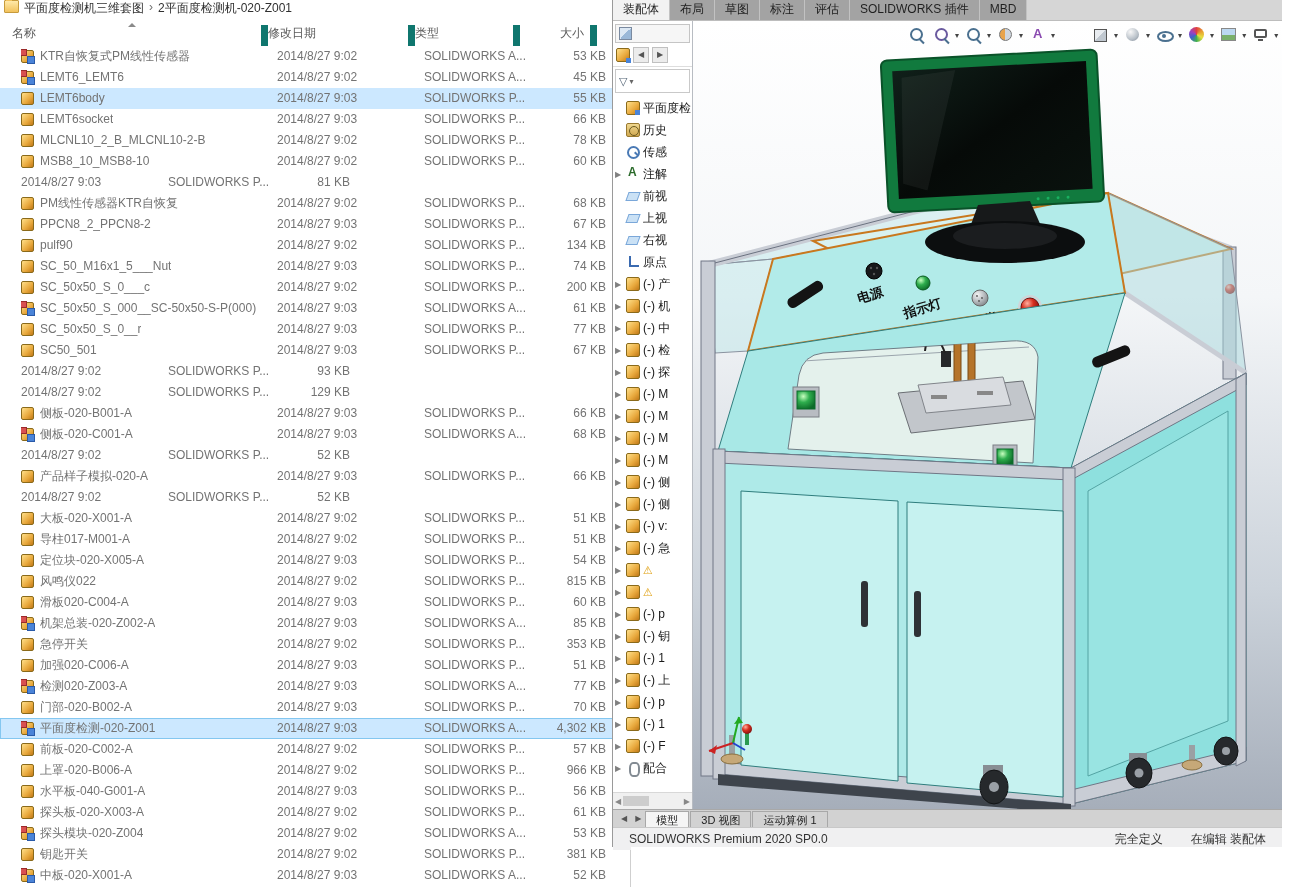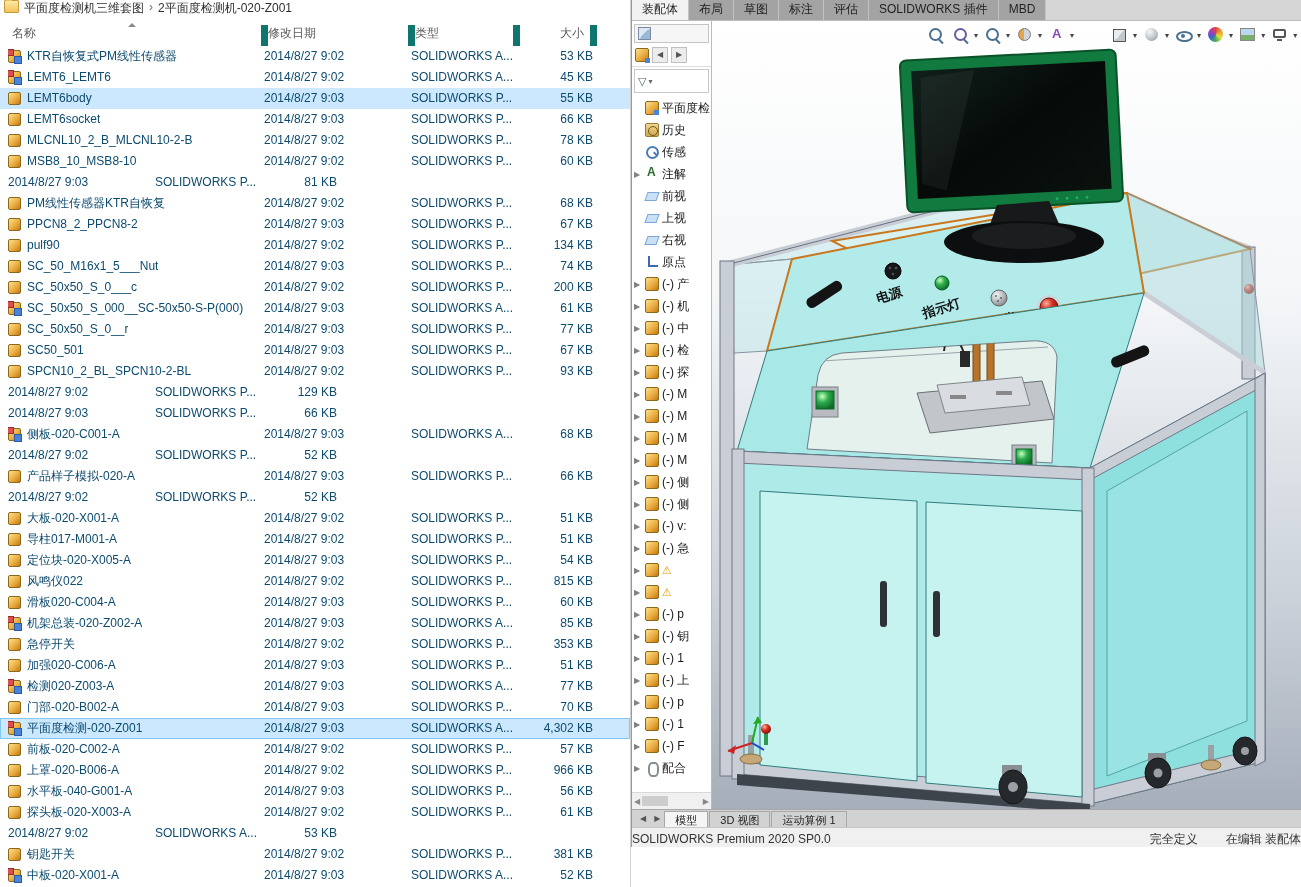--- a/index.html
+++ b/index.html
@@ -9,33 +9,33 @@
   .explorer{position:absolute;left:0;top:0;width:630px;height:887px;background:#fff;border-right:1px solid #cfcfcf}
   .breadcrumb{height:20px;display:flex;align-items:flex-start;font-size:12px;color:#303030;padding-left:4px;gap:5px;white-space:nowrap}
   .bc-ico{width:13px;height:11px;background:linear-gradient(180deg,#ffe9a8,#f2c25c);border:1px solid #c79b3c;border-radius:1px;position:relative;flex:0 0 13px}
   .bc-ico::before{content:"";position:absolute;left:0;top:-3px;width:6px;height:2px;background:#f2c25c;border:1px solid #c79b3c;border-bottom:none}
   .bc-sep{color:#707070}
   .cols{height:26px;display:flex;align-items:flex-end;font-size:12px;color:#5a5a5a;padding-left:12px;position:relative}
   .cols .hc{padding-bottom:4px;border-right:7px solid #0f766e;box-sizing:border-box}
   .hc-name{width:256px}.hc-date{width:147px;padding-left:0}.hc-type{width:105px}.hc-size{width:77px;text-align:right;padding-right:6px}
   .sort-caret{position:absolute;left:128px;top:3px;width:0;height:0;border-left:4px solid transparent;border-right:4px solid transparent;border-bottom:4px solid #8a8a8a}
   .file-list{position:absolute;top:46px;left:0;right:0;bottom:0;overflow:hidden}
-  .row{display:flex;height:21px;line-height:21px;font-size:12px;color:#0c4a6e;padding-left:8px;white-space:nowrap}
+  .row{display:flex;height:21px;line-height:21px;font-size:12px;color:#737373;padding-left:21px;white-space:nowrap}
   .row.selected{background:#cce8ff}
   .row.open{background:#cce8ff;outline:1px solid #84c7f0;outline-offset:-1px}
   .c-name{width:256px;display:flex;align-items:center;gap:6px;overflow:hidden}
   .c-date{width:147px;overflow:hidden}.c-type{width:105px;overflow:hidden}
   .c-size{width:77px;text-align:right;padding-right:6px}
   .fname{overflow:hidden;text-overflow:ellipsis}
   .ficon{width:13px;height:13px;flex:0 0 13px;position:relative;border-radius:2px;
          background:linear-gradient(135deg,#ffe08a,#e8a83c 60%,#c07818);border:1px solid #8a6a1a;box-sizing:border-box}
   .ficon.asm::after{content:"";position:absolute;right:-2px;bottom:-2px;width:6px;height:6px;background:#4a84d8;border:1px solid #2a5aa8}
   .ficon.asm::before{content:"";position:absolute;left:-2px;top:-2px;width:5px;height:5px;background:#d85050;border:1px solid #9a2a2a}
   
-  .sw{position:absolute;left:631px;top:0;width:670px;height:847px;background:#fff;border-left:1px solid #9a9a9a;box-sizing:border-box}
+  .sw{position:absolute;left:612px;top:0;width:670px;height:847px;background:#fff;border-left:1px solid #9a9a9a;box-sizing:border-box}
   .sw-filler{position:absolute;left:631px;top:847px;width:670px;height:40px;background:#fff}
   .cmdtabs{height:20px;background:#d6d6d6;border-bottom:1px solid #bdbdbd;display:flex;font-size:12px;color:#1f1f1f}
   .cmdtab{padding:0 10px;line-height:19px;border-right:1px solid #c2c2c2;background:#a3a3a3;white-space:nowrap}
   .cmdtab.active{background:#f2f2f2}
   .sw-main{position:relative;height:788px;display:flex}
   
   .fm{width:80px;background:#fff;border-right:1px solid #b8bcc2;display:flex;flex-direction:column;box-sizing:border-box}
   .fm-float{margin:3px 2px 1px 2px;height:17px;border:1px solid #c5c5c5;background:#f6f6f6;display:flex;align-items:center;padding-left:3px}
   .sq-ico{width:11px;height:11px;border:1px solid #7a8aa0;background:linear-gradient(135deg,#dce8f4 50%,#9ab8d8 50%)}
   .fm-tabs{height:22px;display:flex;align-items:center;gap:3px;padding:0 3px;border-bottom:1px solid #ddd}
@@ -86,21 +86,21 @@
   .hi-edit-appearance::before{content:"";position:absolute;left:2px;top:2px;width:15px;height:15px;border-radius:50%;background:conic-gradient(#e04040,#e8a030,#e8e040,#40b050,#4060d0,#a040c0,#e04040)}
   .hi-apply-scene::before{content:"";position:absolute;left:2px;top:3px;width:15px;height:13px;border:1px solid #888;box-sizing:border-box;background:linear-gradient(180deg,#bcd8f0 55%,#7ab06a 55%)}
   .hi-view-settings::before{content:"";position:absolute;left:3px;top:4px;width:13px;height:9px;border:2px solid #555;border-radius:2px;box-sizing:border-box}
   .hi-view-settings::after{content:"";position:absolute;left:7px;top:14px;width:5px;height:2px;background:#555}
   
   .doctabs{height:17px;background:#d2d2d2;border-top:1px solid #a8a8a8;display:flex;align-items:flex-end;font-size:11px;color:#222;padding-left:4px}
   .dnav{font-size:8px;color:#555;padding:0 4px;line-height:16px}
   .doctab{padding:1px 10px 0 10px;background:#d2d2d2;border:1px solid #a8a8a8;border-bottom:none;margin-right:1px;line-height:14px;white-space:nowrap}
   .doctab.active{background:#f5f5f5}
   .doctab:first-of-type{margin-left:26px}
-  .statusbar{height:22px;background:#f0f0f1;border-top:1px solid #c8c8c8;display:flex;align-items:center;font-size:12px;color:#333;padding:0 0}
+  .statusbar{height:22px;background:#f0f0f1;border-top:1px solid #c8c8c8;display:flex;align-items:center;font-size:12px;color:#333;padding:0 16px}
   .st-left{flex:1;white-space:nowrap}
   .st-def{margin-right:28px;white-space:nowrap}
   .st-edit{white-space:nowrap}
 </style>
 </head>
 <body>
 
 <div class="explorer">
   <div class="breadcrumb">
     <span class="bc-ico"></span>
@@ -256,36 +256,36 @@
     <span class="c-name">
       <span class="ficon"></span>
       <span class="fname">SC50_501</span>
     </span>
     <span class="c-date">2014/8/27 9:03</span>
     <span class="c-type">SOLIDWORKS P...</span>
     <span class="c-size">67 KB</span>
   </div>
 
   <div class="row">
-    <span class="c-name">
-      <span class="ficon"></span>
-      <span class="fname">SPCN10_2_BL_SPCN10-2-BL</span>
-    </span>
     <span class="c-date">2014/8/27 9:02</span>
     <span class="c-type">SOLIDWORKS P...</span>
     <span class="c-size">93 KB</span>
   </div>
 
   <div class="row">
     <span class="c-date">2014/8/27 9:02</span>
     <span class="c-type">SOLIDWORKS P...</span>
     <span class="c-size">129 KB</span>
   </div>
 
   <div class="row">
+    <span class="c-name">
+      <span class="ficon"></span>
+      <span class="fname">侧板-020-B001-A</span>
+    </span>
     <span class="c-date">2014/8/27 9:03</span>
     <span class="c-type">SOLIDWORKS P...</span>
     <span class="c-size">66 KB</span>
   </div>
 
   <div class="row">
     <span class="c-name">
       <span class="ficon asm"></span>
       <span class="fname">侧板-020-C001-A</span>
     </span>
@@ -460,20 +460,24 @@
     <span class="c-name">
       <span class="ficon"></span>
       <span class="fname">探头板-020-X003-A</span>
     </span>
     <span class="c-date">2014/8/27 9:02</span>
     <span class="c-type">SOLIDWORKS P...</span>
     <span class="c-size">61 KB</span>
   </div>
 
   <div class="row">
+    <span class="c-name">
+      <span class="ficon asm"></span>
+      <span class="fname">探头模块-020-Z004</span>
+    </span>
     <span class="c-date">2014/8/27 9:02</span>
     <span class="c-type">SOLIDWORKS A...</span>
     <span class="c-size">53 KB</span>
   </div>
 
   <div class="row">
     <span class="c-name">
       <span class="ficon"></span>
       <span class="fname">钥匙开关</span>
     </span>

